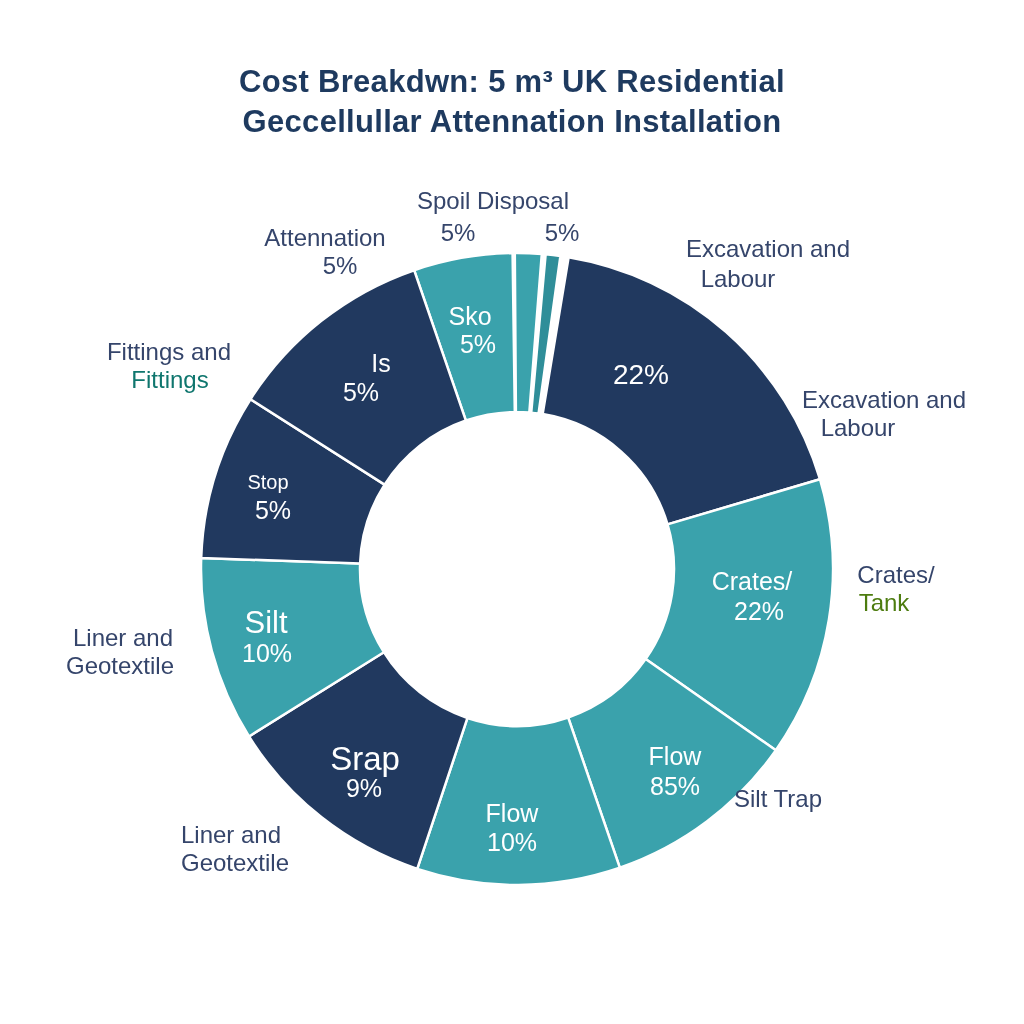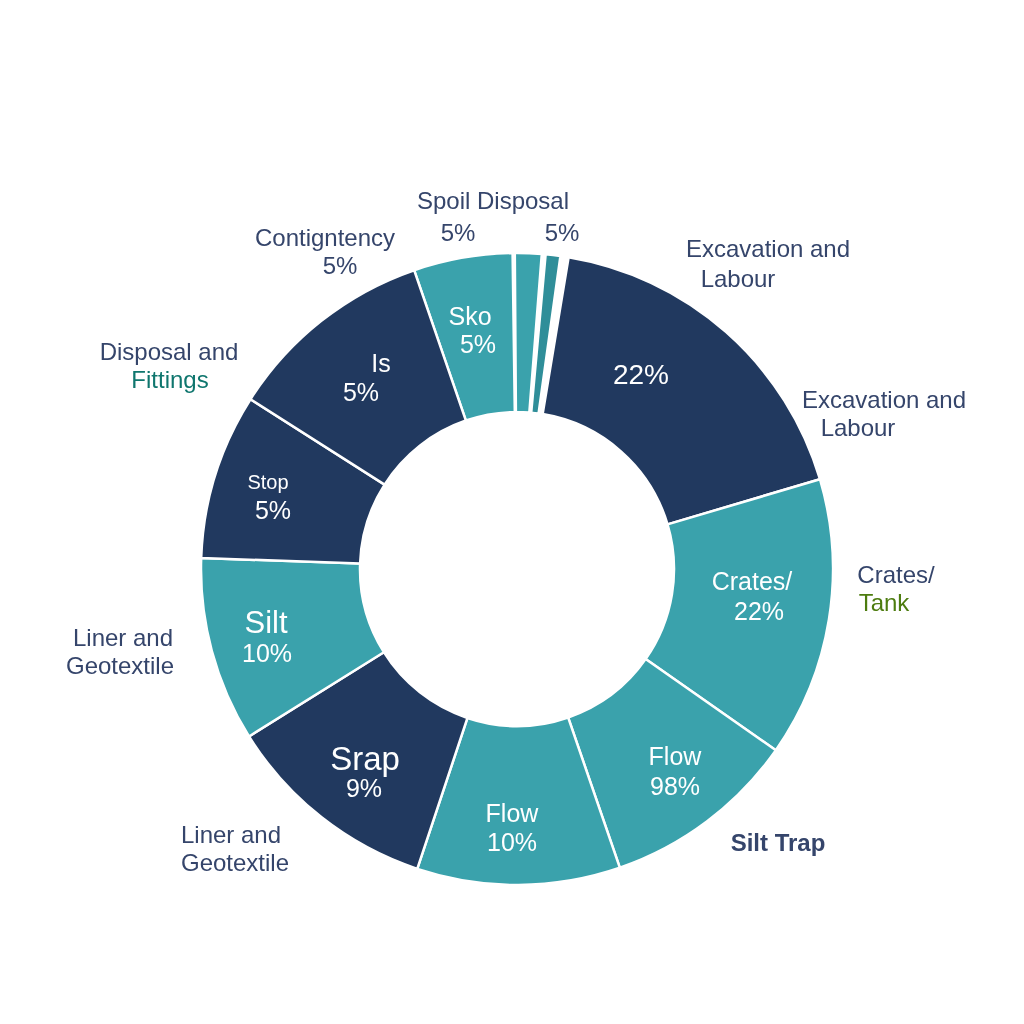--- a/index.html
+++ b/index.html
@@ -22,57 +22,61 @@
   }
   .inner-label{
     position:absolute;transform:translate(-50%,-50%);
     color:#ffffff;font-weight:normal;white-space:nowrap;
   }
 </style>
 </head>
 <body>
 
 <div class="stage">
+  <h1 class="title">
+    <span class="title-line">Cost Breakdwn: 5 m³ UK Residential</span>
+    <span class="title-line">Geccellullar Attennation Installation</span>
+  </h1>
   <svg id="donut" width="1024" height="1024" viewBox="0 0 1024 1024">
       <path d="M 414.1204631915382 270.216130110616 A 316 316 0 0 1 512.5879510128298 253.03080241305986 L 514.807937686754 412.01530373053924 A 157 157 0 0 0 465.8857997502263 420.55358363090727 Z" fill="#3aa2ac" stroke="#ffffff" stroke-width="2.5" stroke-linejoin="round"></path>
       <path d="M 514.7939217458442 253.0077006970953 A 316 316 0 0 1 541.7930742499988 253.9741225403315 L 529.3180780292715 412.4839786038989 A 157 157 0 0 0 515.9039421332201 412.00382597925307 Z" fill="#3aa2ac" stroke="#ffffff" stroke-width="2.5" stroke-linejoin="round"></path>
       <path d="M 545.6398953424987 254.30053003735338 A 316 316 0 0 1 560.4324765477381 255.99900961669437 L 538.5787937278319 413.4900142715855 A 157 157 0 0 0 531.2293150910515 412.6461494172927 Z" fill="#2f8e99" stroke="#ffffff" stroke-width="2.5" stroke-linejoin="round"></path>
       <path d="M 568.6110040683526 257.2431969321977 A 316 316 0 0 1 819.987036218349 479.2511510735605 L 667.5346983743063 524.4095908814842 A 157 157 0 0 0 542.6421760719347 414.1081706277058 Z" fill="#21395f" stroke="#ffffff" stroke-width="2.5" stroke-linejoin="round"></path>
       <path d="M 819.987036218349 479.2511510735605 A 316 316 0 0 1 775.8520459953215 750.2501538869305 L 645.6068709533718 659.0515005071142 A 157 157 0 0 0 667.5346983743063 524.4095908814842 Z" fill="#3aa2ac" stroke="#ffffff" stroke-width="2.5" stroke-linejoin="round"></path>
       <path d="M 775.8520459953215 750.2501538869305 A 316 316 0 0 1 619.8795368084616 867.783869889384 L 568.1142002497736 717.4464163690927 A 157 157 0 0 0 645.6068709533718 659.0515005071142 Z" fill="#3aa2ac" stroke="#ffffff" stroke-width="2.5" stroke-linejoin="round"></path>
       <path d="M 619.8795368084616 867.783869889384 A 316 316 0 0 1 417.25490432471565 868.844819679661 L 467.4431011993049 717.973533828186 A 157 157 0 0 0 568.1142002497736 717.4464163690927 Z" fill="#3aa2ac" stroke="#ffffff" stroke-width="2.5" stroke-linejoin="round"></path>
       <path d="M 417.25490432471565 868.844819679661 A 316 316 0 0 1 249.01680161456937 736.4544874976928 L 383.8564489034411 652.1973244846132 A 157 157 0 0 0 467.4431011993049 717.973533828186 Z" fill="#21395f" stroke="#ffffff" stroke-width="2.5" stroke-linejoin="round"></path>
       <path d="M 249.01680161456937 736.4544874976928 A 316 316 0 0 1 201.19249866196571 557.9717590420096 L 360.09564015800197 563.5207790177074 A 157 157 0 0 0 383.8564489034411 652.1973244846132 Z" fill="#3aa2ac" stroke="#ffffff" stroke-width="2.5" stroke-linejoin="round"></path>
       <path d="M 201.19249866196571 557.9717590420096 A 316 316 0 0 1 250.4883031231281 399.21332376240366 L 384.58754300737695 484.64396148954864 A 157 157 0 0 0 360.09564015800197 563.5207790177074 Z" fill="#21395f" stroke="#ffffff" stroke-width="2.5" stroke-linejoin="round"></path>
       <path d="M 250.4883031231281 399.21332376240366 A 316 316 0 0 1 414.1204631915382 270.216130110616 L 465.8857997502263 420.55358363090727 A 157 157 0 0 0 384.58754300737695 484.64396148954864 Z" fill="#21395f" stroke="#ffffff" stroke-width="2.5" stroke-linejoin="round"></path>
     </svg>
   <div id="labels">
       <div class="outer-label" style="left: 493px; top: 201px; color: rgb(53, 69, 107);">Spoil Disposal</div>
       <div class="outer-label" style="left: 458px; top: 233px; color: rgb(53, 69, 107);">5%</div>
       <div class="outer-label" style="left: 562px; top: 233px; color: rgb(53, 69, 107);">5%</div>
-      <div class="outer-label" style="left: 325px; top: 238px; color: rgb(53, 69, 107);">Contigntency</div>
+      <div class="outer-label" style="left: 325px; top: 238px; color: rgb(53, 69, 107);">Attennation</div>
       <div class="outer-label" style="left: 340px; top: 266px; color: rgb(53, 69, 107);">5%</div>
-      <div class="outer-label" style="left: 169px; top: 352px; color: rgb(53, 69, 107);">Disposal and</div>
+      <div class="outer-label" style="left: 169px; top: 352px; color: rgb(53, 69, 107);">Fittings and</div>
       <div class="outer-label" style="left: 170px; top: 380px; color: #0f766e;">Fittings</div>
       <div class="outer-label" style="left: 768px; top: 249px; color: rgb(53, 69, 107);">Excavation and</div>
       <div class="outer-label" style="left: 738px; top: 279px; color: rgb(53, 69, 107);">Labour</div>
       <div class="outer-label" style="left: 884px; top: 400px; color: rgb(53, 69, 107);">Excavation and</div>
       <div class="outer-label" style="left: 858px; top: 428px; color: rgb(53, 69, 107);">Labour</div>
       <div class="outer-label" style="left: 896px; top: 575px; color: rgb(53, 69, 107);">Crates/</div>
       <div class="outer-label" style="left: 884px; top: 603px; color: #4d7c0f;">Tank</div>
-      <div class="outer-label" style="left: 778px; top: 843px; color: rgb(53, 69, 107); font-weight: bold;">Silt Trap</div>
+      <div class="outer-label" style="left: 778px; top: 799px; color: rgb(53, 69, 107);">Silt Trap</div>
       <div class="outer-label" style="left: 231px; top: 835px; color: rgb(53, 69, 107);">Liner and</div>
       <div class="outer-label" style="left: 235px; top: 863px; color: rgb(53, 69, 107);">Geotextile</div>
       <div class="outer-label" style="left: 123px; top: 638px; color: rgb(53, 69, 107);">Liner and</div>
       <div class="outer-label" style="left: 120px; top: 666px; color: rgb(53, 69, 107);">Geotextile</div>
       <div class="inner-label" style="left: 641px; top: 375px; font-size: 28px; color: rgb(255, 255, 255);">22%</div>
       <div class="inner-label" style="left: 752px; top: 581px; font-size: 25px; color: rgb(255, 255, 255);">Crates/</div>
       <div class="inner-label" style="left: 759px; top: 611px; font-size: 25px; color: rgb(255, 255, 255);">22%</div>
       <div class="inner-label" style="left: 675px; top: 756px; font-size: 25px; color: rgb(255, 255, 255);">Flow</div>
-      <div class="inner-label" style="left: 675px; top: 786px; font-size: 25px; color: rgb(255, 255, 255);">98%</div>
+      <div class="inner-label" style="left: 675px; top: 786px; font-size: 25px; color: rgb(255, 255, 255);">85%</div>
       <div class="inner-label" style="left: 512px; top: 813px; font-size: 25px; color: rgb(255, 255, 255);">Flow</div>
       <div class="inner-label" style="left: 512px; top: 842px; font-size: 25px; color: rgb(255, 255, 255);">10%</div>
       <div class="inner-label" style="left: 365px; top: 759px; font-size: 33px; color: rgb(255, 255, 255);">Srap</div>
       <div class="inner-label" style="left: 364px; top: 788px; font-size: 25px; color: rgb(255, 255, 255);">9%</div>
       <div class="inner-label" style="left: 266px; top: 623px; font-size: 31px; color: rgb(255, 255, 255);">Silt</div>
       <div class="inner-label" style="left: 267px; top: 653px; font-size: 25px; color: rgb(255, 255, 255);">10%</div>
       <div class="inner-label" style="left: 268px; top: 482px; font-size: 20px; color: rgb(255, 255, 255);">Stop</div>
       <div class="inner-label" style="left: 273px; top: 510px; font-size: 25px; color: rgb(255, 255, 255);">5%</div>
       <div class="inner-label" style="left: 361px; top: 363px; font-size: 25px; color: rgb(255, 255, 255); margin-left: 20px;">Is</div>
       <div class="inner-label" style="left: 361px; top: 392px; font-size: 25px; color: rgb(255, 255, 255);">5%</div>

